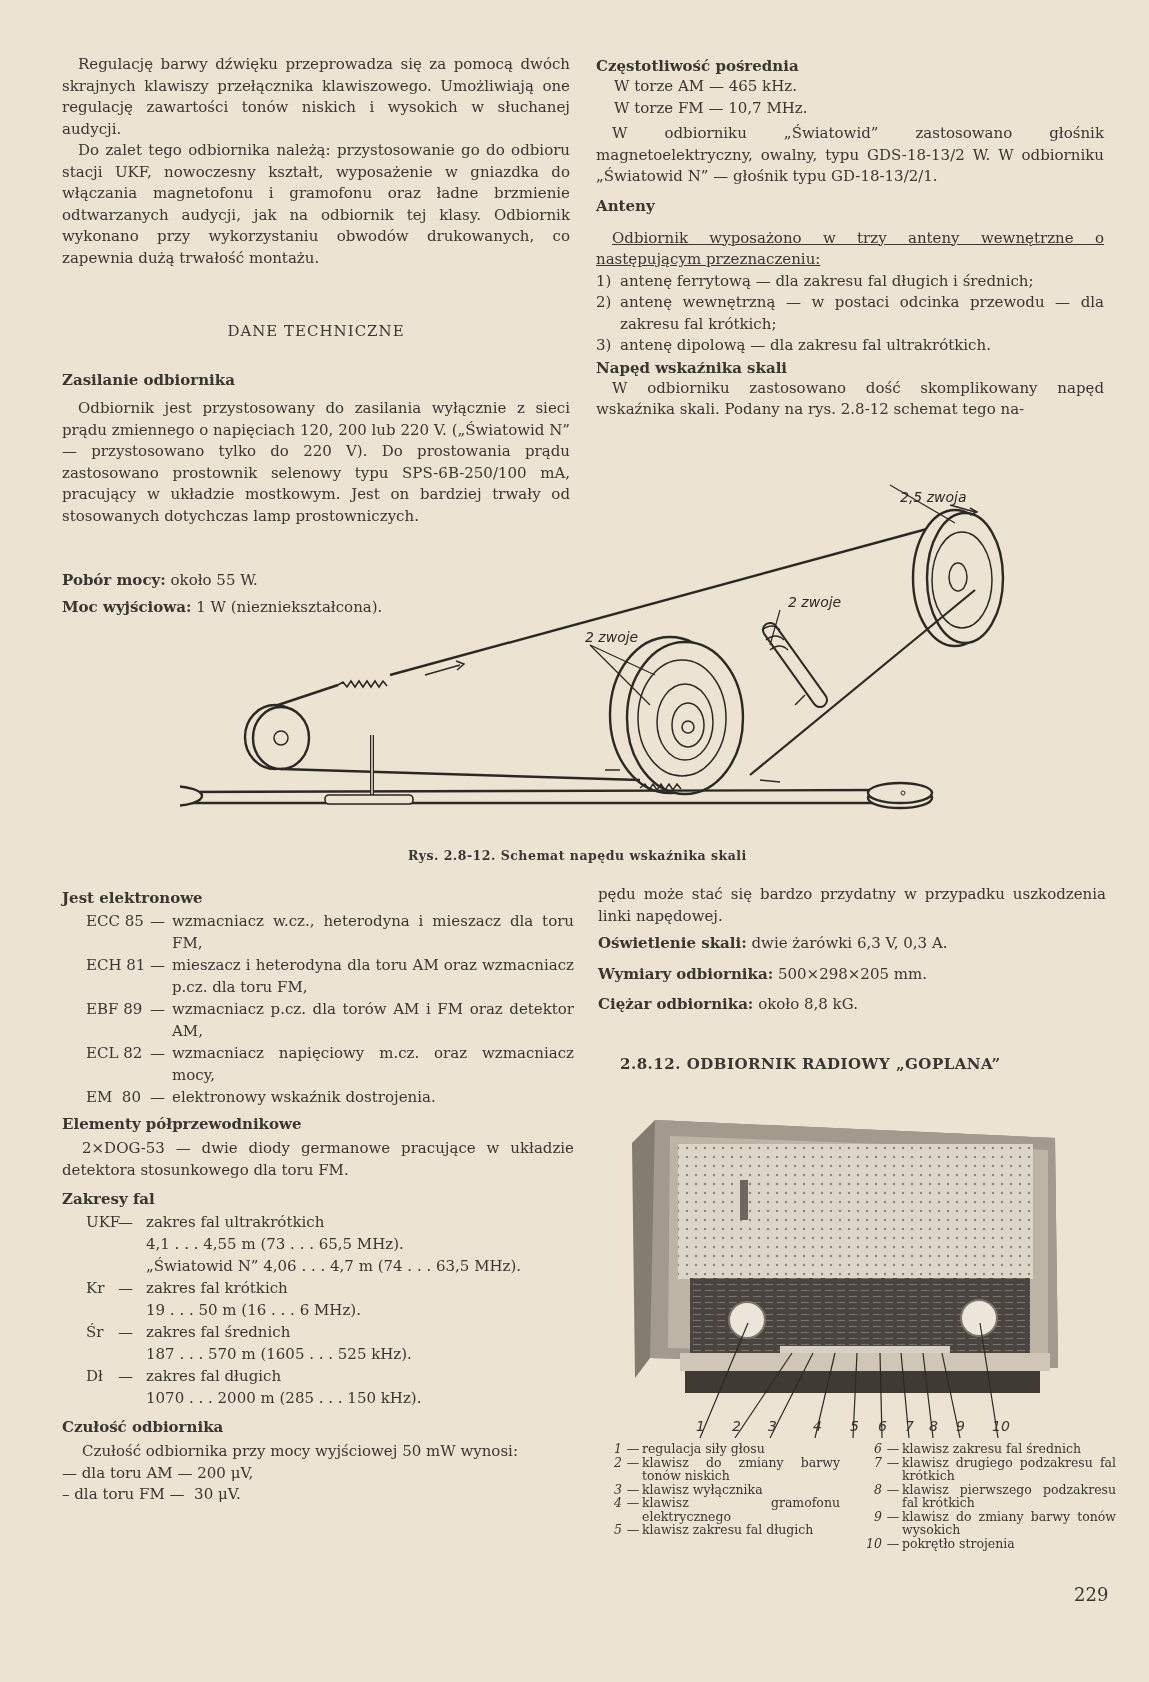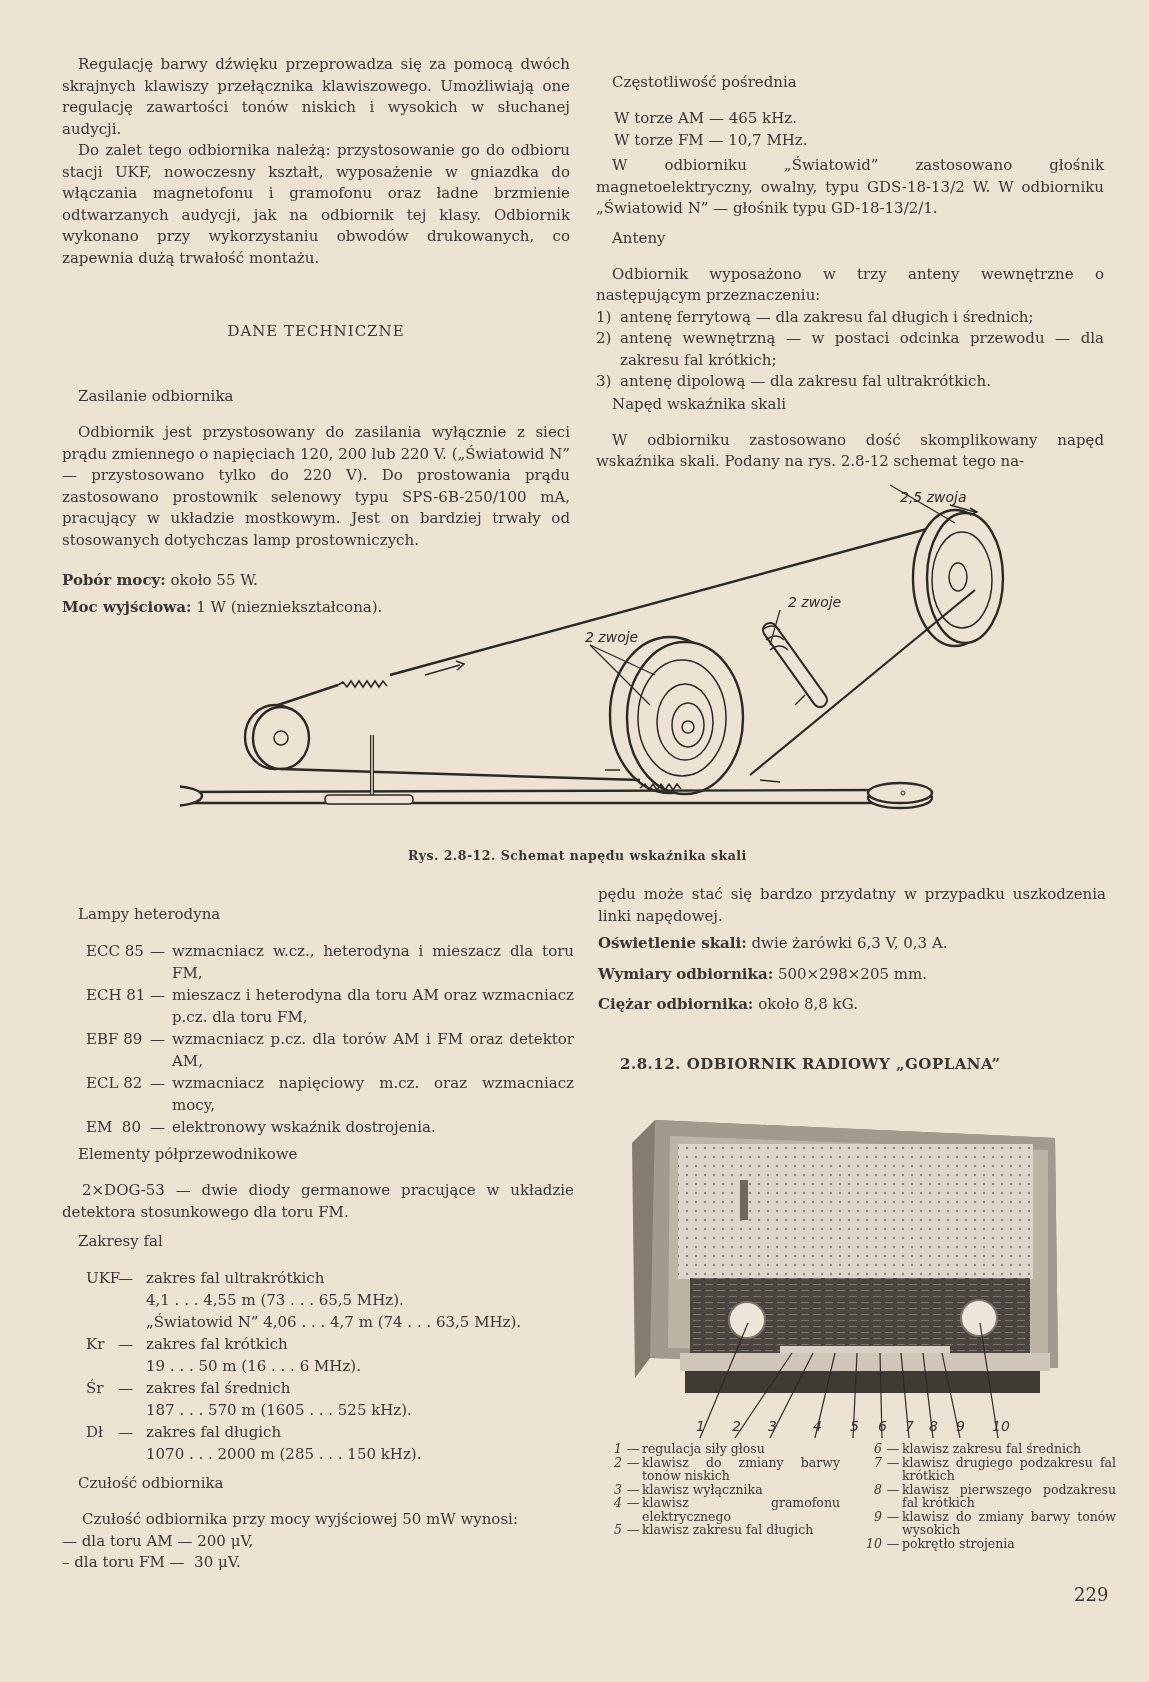--- a/index.html
+++ b/index.html
@@ -5,21 +5,21 @@
   html, body { margin: 0; padding: 0; }
   body {
     width: 1149px; height: 1682px; position: relative; overflow: hidden;
     background: #ede3d3;
     color: #3a3631;
     font-family: "DejaVu Serif", serif;
   }
   .abs { position: absolute; }
   .p { font-size: 15px; line-height: 21.5px; text-align: justify; margin: 0; }
   .ind { text-indent: 16px; }
-  .h { font-weight: normal; font-size: 15px; line-height: 20px; margin: 16px; }
+  .h { font-weight: bold; font-size: 15px; line-height: 20px; margin: 0; }
   .line { font-size: 15px; line-height: 21.5px; white-space: nowrap; margin: 0; }
   .sub { padding-left: 18px; }
   .b { font-weight: bold; }
   .row { display: flex; font-size: 15px; line-height: 22px; }
   .row .k { width: 88px; padding-left: 24px; box-sizing: border-box; white-space: nowrap; }
   .row .d { width: 22px; }
   .row .v { flex: 1; text-align: justify; }
   .wrow { display: flex; font-size: 15px; line-height: 22px; }
   .wrow .k { width: 56px; padding-left: 24px; box-sizing: border-box; }
   .wrow .d { width: 28px; }
@@ -54,21 +54,21 @@
 <div class="abs line" style="left:62px; top:597px;">
   <span class="b">Moc wyjściowa:</span><span> 1 W (niezniekształcona).</span>
 </div>
 
 <div class="abs" style="left:596px; top:56px; width:508px;">
   <p class="h">Częstotliwość pośrednia</p>
   <p class="line sub">W torze AM — 465 kHz.</p>
   <p class="line sub">W torze FM — 10,7 MHz.</p>
   <p class="p ind" style="margin-top:4px;">W odbiorniku „Światowid” zastosowano głośnik magnetoelektryczny, owalny, typu GDS-18-13/2 W. W odbiorniku „Światowid N” — głośnik typu GD-18-13/2/1.</p>
   <p class="h" style="margin-top:8px;">Anteny</p>
-  <p class="p ind" style="margin-top:6px;">Odbiornik wyposażono w trzy anteny wewnętrzne o następującym przeznaczeniu:</p>
+  <p class="p ind" style="margin-top:12px;text-decoration:underline;">Odbiornik wyposażono w trzy anteny wewnętrzne o następującym przeznaczeniu:</p>
   <div style="display:flex;" class="p">
     <span style="width:24px;">1)</span>
     <span style="flex:1;">antenę ferrytową — dla zakresu fal długich i średnich;</span>
   </div>
   <div style="display:flex;" class="p">
     <span style="width:24px;">2)</span>
     <span style="flex:1;">antenę wewnętrzną — w postaci odcinka przewodu — dla zakresu fal krótkich;</span>
   </div>
   <div style="display:flex;" class="p">
     <span style="width:24px;">3)</span>
@@ -147,21 +147,21 @@
     <ellipse cx="-10" cy="316" rx="32" ry="10" fill="#ede3d3"></ellipse>
   </g>
   <text x="720" y="22" font-size="14" fill="#2c2925" stroke="none">2,5 zwoja</text>
   <text x="608" y="127" font-size="14" fill="#2c2925" stroke="none">2 zwoje</text>
   <text x="405" y="162" font-size="14" fill="#2c2925" stroke="none">2 zwoje</text>
 </svg>
 
 <div class="abs cap" style="left:408px; top:848px;">Rys. 2.8-12. Schemat napędu wskaźnika skali</div>
 
 <div class="abs" style="left:62px; top:888px; width:512px;">
-  <p class="h">Lampy heterodyna</p>
+  <p class="h">Jest elektronowe</p>
   <div style="margin-top:2px;">
     <div class="row">
         <span class="k">ECC 85</span>
         <span class="d">—</span>
         <span class="v">wzmacniacz w.cz., heterodyna i mieszacz dla toru FM,</span>
       </div>
     <div class="row">
         <span class="k">ECH 81</span>
         <span class="d">—</span>
         <span class="v">mieszacz i heterodyna dla toru AM oraz wzmacniacz p.cz. dla toru FM,</span>

